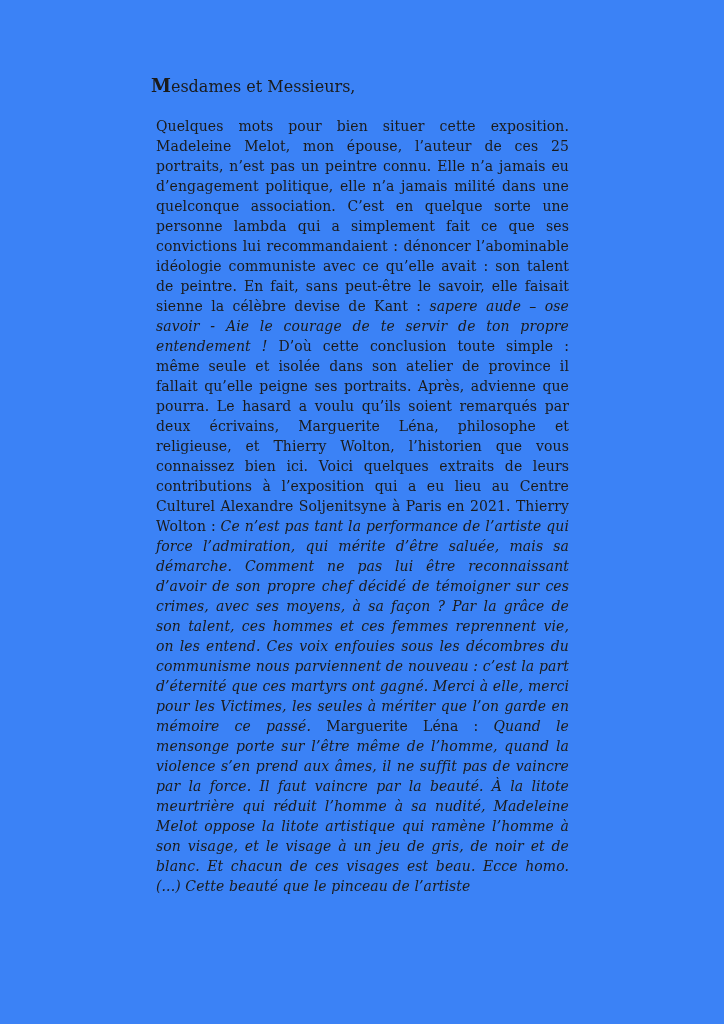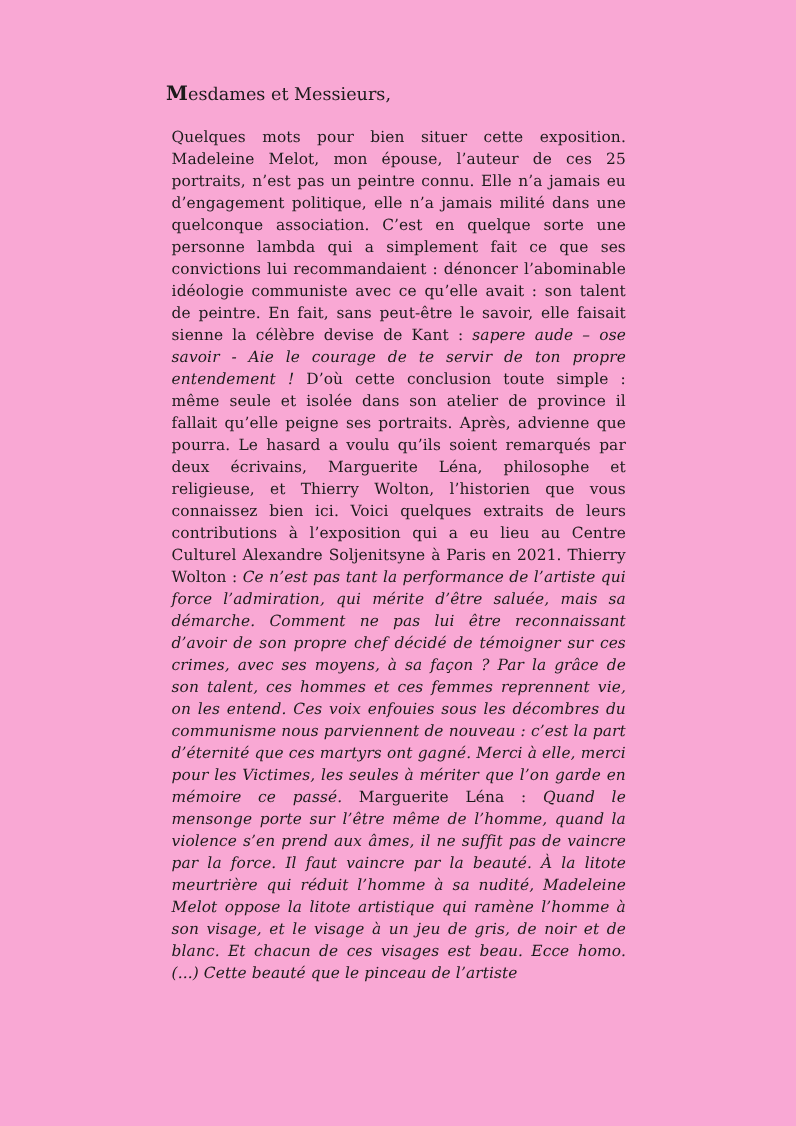--- a/index.html
+++ b/index.html
@@ -4,21 +4,21 @@
 <style>
   html, body {
     margin: 0;
     padding: 0;
     background: #ffffff;
   }
   .page {
     position: relative;
     width: 724px;
     height: 1024px;
-    background: #f9a8d4;
+    background: #3b82f6;
     overflow: hidden;
     font-family: "DejaVu Serif", "Liberation Serif", serif;
     color: #1b1b1b;
   }
   .content {
     position: absolute;
     left: 151px;
     top: 76px;
     width: 423px;
   }

